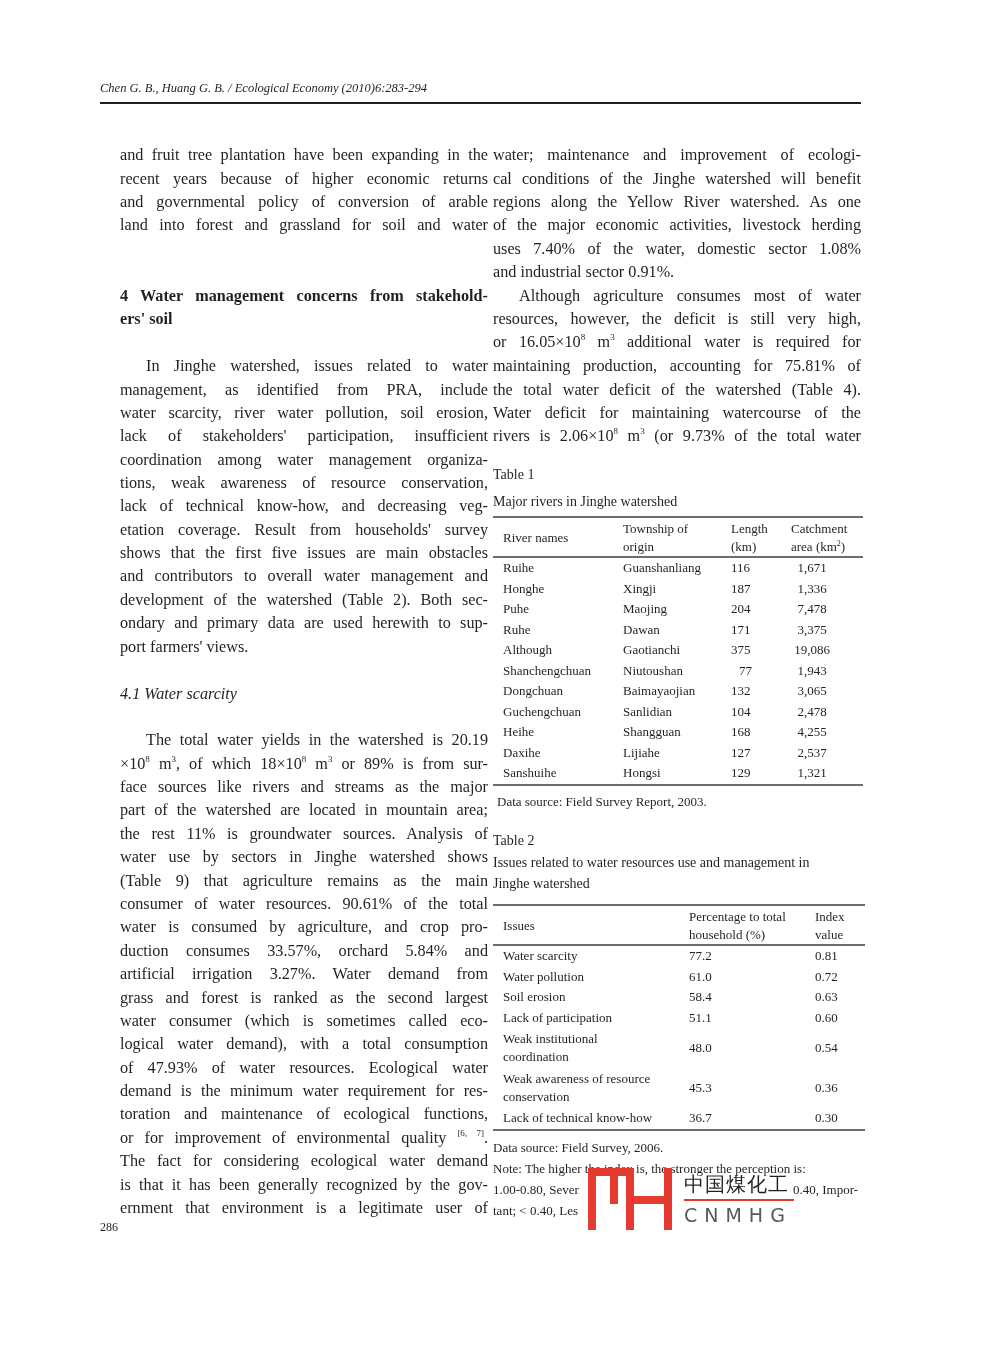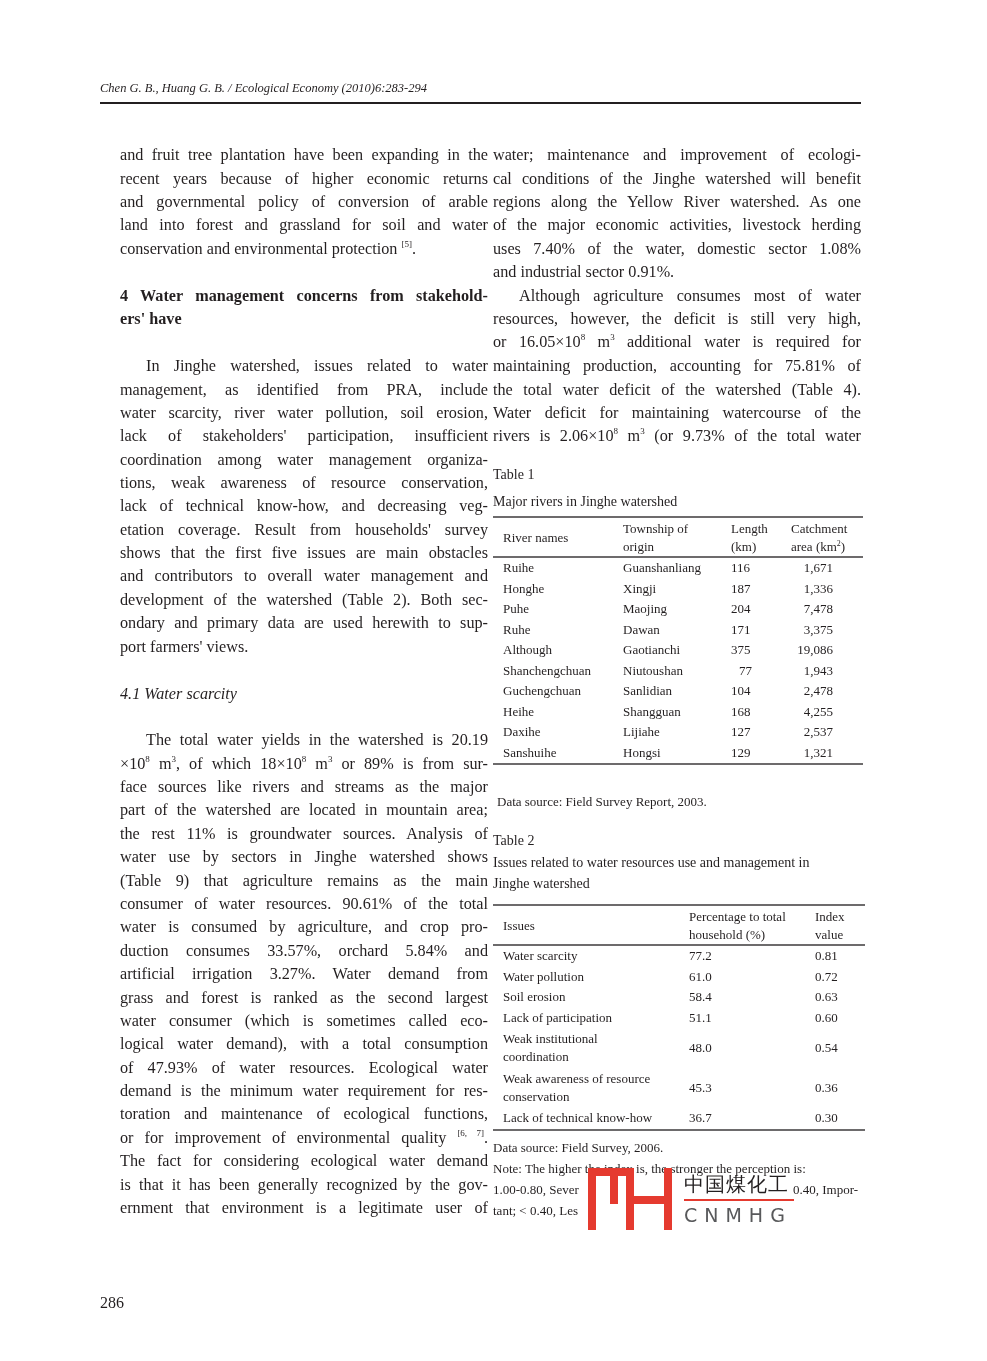--- a/index.html
+++ b/index.html
@@ -15,45 +15,44 @@
   .line.indent { padding-left: 26px; width: 342px; }
   .line.bold { font-weight: bold; }
   .line.ital { font-style: italic; }
   sup { font-size: 9px; vertical-align: 0; position: relative; top: -7px; line-height: 0; }
   .small { font-size: 14px; line-height: 18px; position: absolute; white-space: nowrap; }
   table.t { position: absolute; border-collapse: collapse; font-size: 13px; line-height: 18px; }
   table.t th { font-weight: normal; text-align: left; vertical-align: middle; padding: 2px 0 0 10px; }
   table.t td { padding: 0 0 0 10px; height: 20.5px; vertical-align: middle; }
   table.t thead tr { border-top: 2px solid #6d6b6c; border-bottom: 2px solid #6d6b6c; }
   table.t tbody tr:last-child { border-bottom: 2px solid #6d6b6c; }
-  .num-r { text-align: right; }
-  .page-number { position: absolute; left: 100px; top: 1294px; font-size: 16px; }
+  .num-r { text-align: center; }
+  .page-number { position: absolute; left: 100px; top: 1220px; font-size: 12px; }
   .watermark { position: absolute; left: 588px; top: 1168px; width: 210px; height: 62px; }
   .wm-mh { position: absolute; left: 0; top: 0; width: 84px; height: 62px; }
   .wm-cn { position: absolute; left: 96px; top: 4px; font-family: "DejaVu Sans", sans-serif; font-size: 20px;
            color: #231f20; letter-spacing: 1px; line-height: 24px; }
   .wm-rule { position: absolute; left: 96px; top: 31px; width: 110px; border-top: 2px solid #e53a2f; }
   .wm-en { position: absolute; left: 96px; top: 36px; font-family: "DejaVu Sans", sans-serif; font-size: 19px;
            color: #58595b; letter-spacing: 7px; line-height: 22px; }
 </style>
 </head>
 <body>
 
 <div class="running-head">Chen G. B., Huang G. B. / Ecological Economy (2010)6:283-294</div>
 <div class="head-rule"></div>
 
 <div class="col" style="left:100px; top:0; width:368px; height:1361px;margin-left:20px;">
   <div class="line" style="top:145px">and fruit tree plantation have been expanding in the</div>
   <div class="line" style="top:169px">recent years because of higher economic returns</div>
   <div class="line" style="top:192px">and governmental policy of conversion of arable</div>
   <div class="line" style="top:215px">land into forest and grassland for soil and water</div>
-  <div class="line last" style="top:239px"><span>conservation and environmental protection </span><sup>[5]</sup>.</div>
 
   <div class="line bold" style="top:286px">4 Water management concerns from stakehold-</div>
-  <div class="line bold last" style="top:309px">ers' have</div>
+  <div class="line bold last" style="top:309px">ers' soil</div>
 
   <div class="line indent" style="top:356px">In Jinghe watershed, issues related to water</div>
   <div class="line" style="top:380px">management, as identified from PRA, include</div>
   <div class="line" style="top:403px">water scarcity, river water pollution, soil erosion,</div>
   <div class="line" style="top:426px">lack of stakeholders' participation, insufficient</div>
   <div class="line" style="top:450px">coordination among water management organiza-</div>
   <div class="line" style="top:473px">tions, weak awareness of resource conservation,</div>
   <div class="line" style="top:496px">lack of technical know-how, and decreasing veg-</div>
   <div class="line" style="top:520px">etation coverage. Result from households' survey</div>
   <div class="line" style="top:543px">shows that the first five issues are main obstacles</div>
@@ -151,20 +150,26 @@
           <td>375</td>
           <td class="num-r" style="padding-right:30px">19,086</td>
         </tr>
       <tr>
           <td>Shanchengchuan</td>
           <td>Niutoushan</td>
           <td style="padding-left:18px">77</td>
           <td class="num-r" style="padding-right:30px">1,943</td>
         </tr>
       <tr>
+          <td>Dongchuan</td>
+          <td>Baimayaojian</td>
+          <td>132</td>
+          <td class="num-r" style="padding-right:30px">3,065</td>
+        </tr>
+      <tr>
           <td>Guchengchuan</td>
           <td>Sanlidian</td>
           <td>104</td>
           <td class="num-r" style="padding-right:30px">2,478</td>
         </tr>
       <tr>
           <td>Heihe</td>
           <td>Shangguan</td>
           <td>168</td>
           <td class="num-r" style="padding-right:30px">4,255</td>

